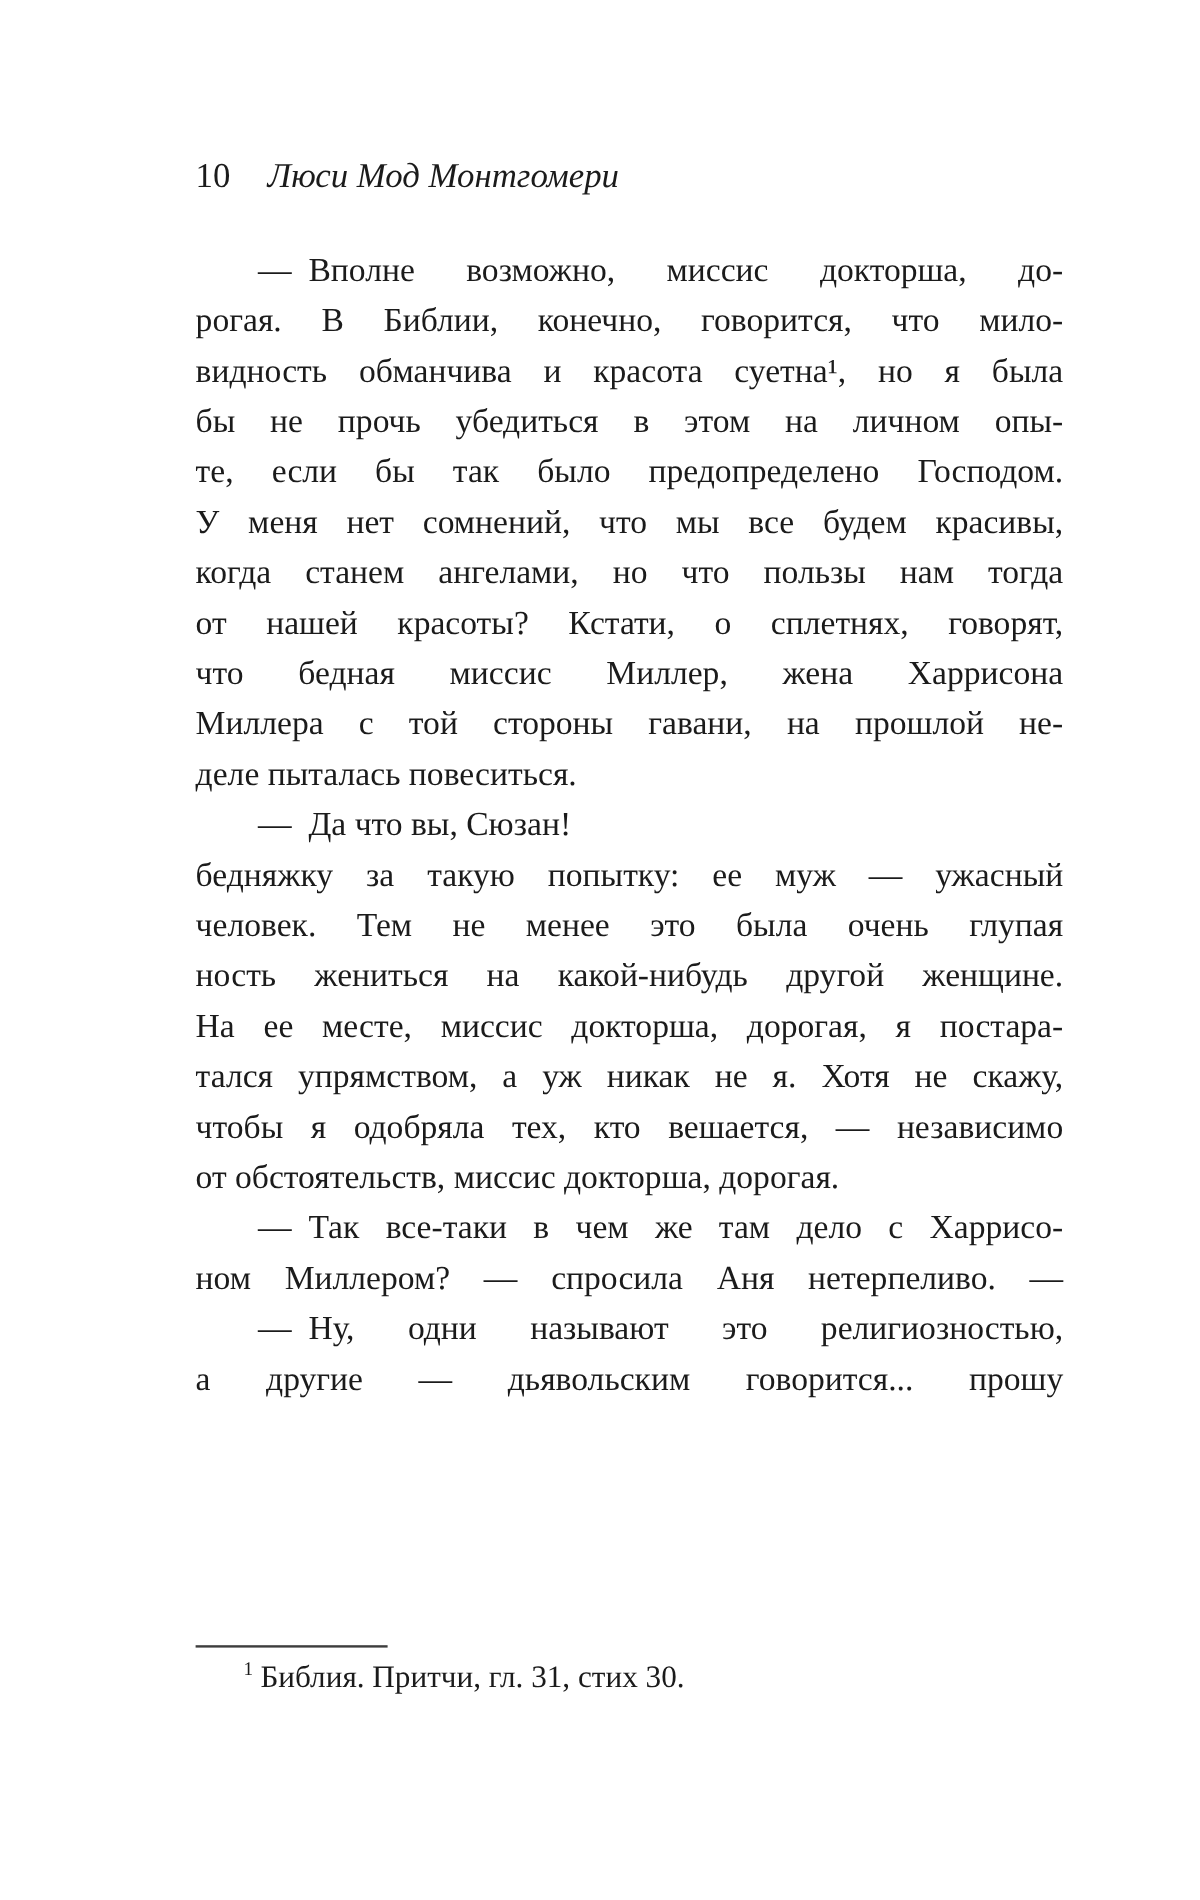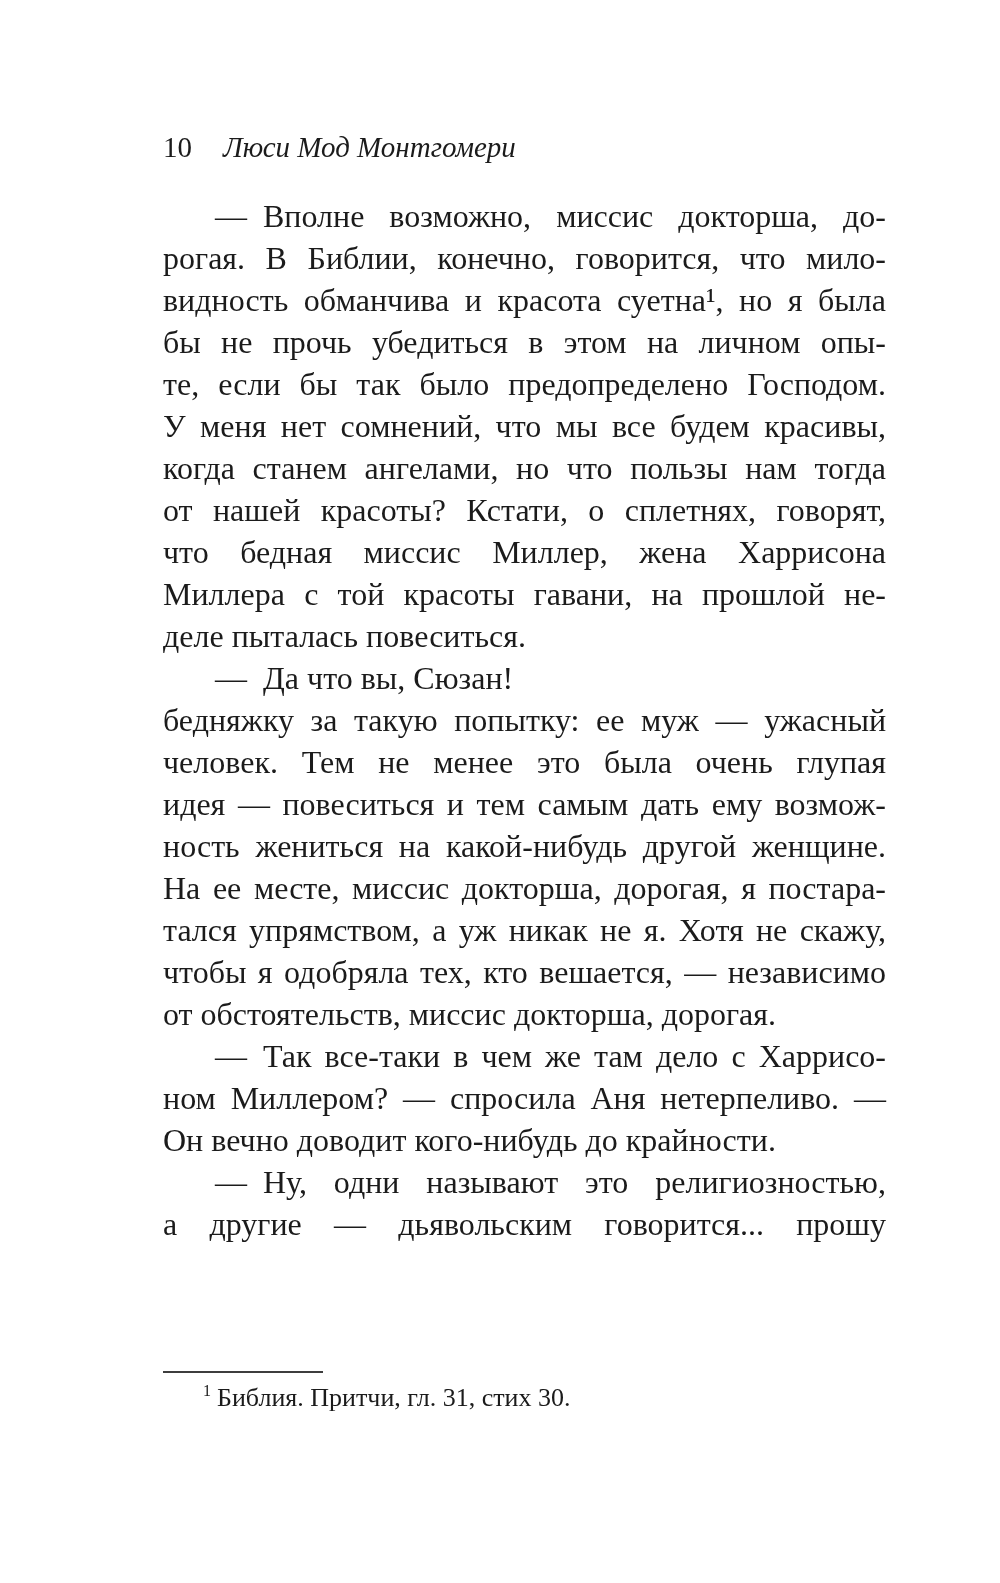--- a/index.html
+++ b/index.html
@@ -29,23 +29,23 @@
   }
   .runtitle {
     font-style: italic;
     font-size: 29px;
     margin-left: 27px;
     text-align: center;
   }
   .text-block {
     position: absolute;
     left: 163px;
-    top: 195px;
+    top: 205px;
     width: 723px;
-    font-size: 32px;
+    font-size: 28px;
     line-height: 42px;
   }
   .line {
     text-align: justify;
     text-align-last: justify;
   }
   .line.left {
     text-align-last: left;
     font-family: Liberation Serif, serif;
   }
@@ -88,34 +88,32 @@
   <main class="text-block" id="text-block">
       <div class="line indent">— Вполне возможно, миссис докторша, до-</div>
       <div class="line">рогая. В Библии, конечно, говорится, что мило-</div>
       <div class="line">видность обманчива и красота суетна¹, но я была</div>
       <div class="line">бы не прочь убедиться в этом на личном опы-</div>
       <div class="line">те, если бы так было предопределено Господом.</div>
       <div class="line">У меня нет сомнений, что мы все будем красивы,</div>
       <div class="line">когда станем ангелами, но что пользы нам тогда</div>
       <div class="line">от нашей красоты? Кстати, о сплетнях, говорят,</div>
       <div class="line">что бедная миссис Миллер, жена Харрисона</div>
-      <div class="line">Миллера с той красоты гавани, на прошлой не-</div>
+      <div class="line">Миллера с той стороны гавани, на прошлой не-</div>
       <div class="line left">деле пыталась повеситься.</div>
       <div class="line indent left">— Да что вы, Сюзан!</div>
       <div class="line">бедняжку за такую попытку: ее муж — ужасный</div>
       <div class="line">человек. Тем не менее это была очень глупая</div>
-      <div class="line">идея — повеситься и тем самым дать ему возмож-</div>
       <div class="line">ность жениться на какой-нибудь другой женщине.</div>
       <div class="line">На ее месте, миссис докторша, дорогая, я постара-</div>
       <div class="line">тался упрямством, а уж никак не я. Хотя не скажу,</div>
       <div class="line">чтобы я одобряла тех, кто вешается, — независимо</div>
       <div class="line left">от обстоятельств, миссис докторша, дорогая.</div>
       <div class="line indent">— Так все-таки в чем же там дело с Харрисо-</div>
       <div class="line">ном Миллером? — спросила Аня нетерпеливо. —</div>
-      <div class="line left">Он вечно доводит кого-нибудь до крайности.</div>
       <div class="line indent">— Ну, одни называют это религиозностью,</div>
       <div class="line">а другие — дьявольским говорится... прошу</div>
     </main>
 
   <footer class="footnote-area">
     <div class="fn-rule"></div>
     <p class="fn-line"><sup>1</sup><span>Библия. Притчи, гл. 31, стих 30.</span></p>
   </footer>
 
 </div>

